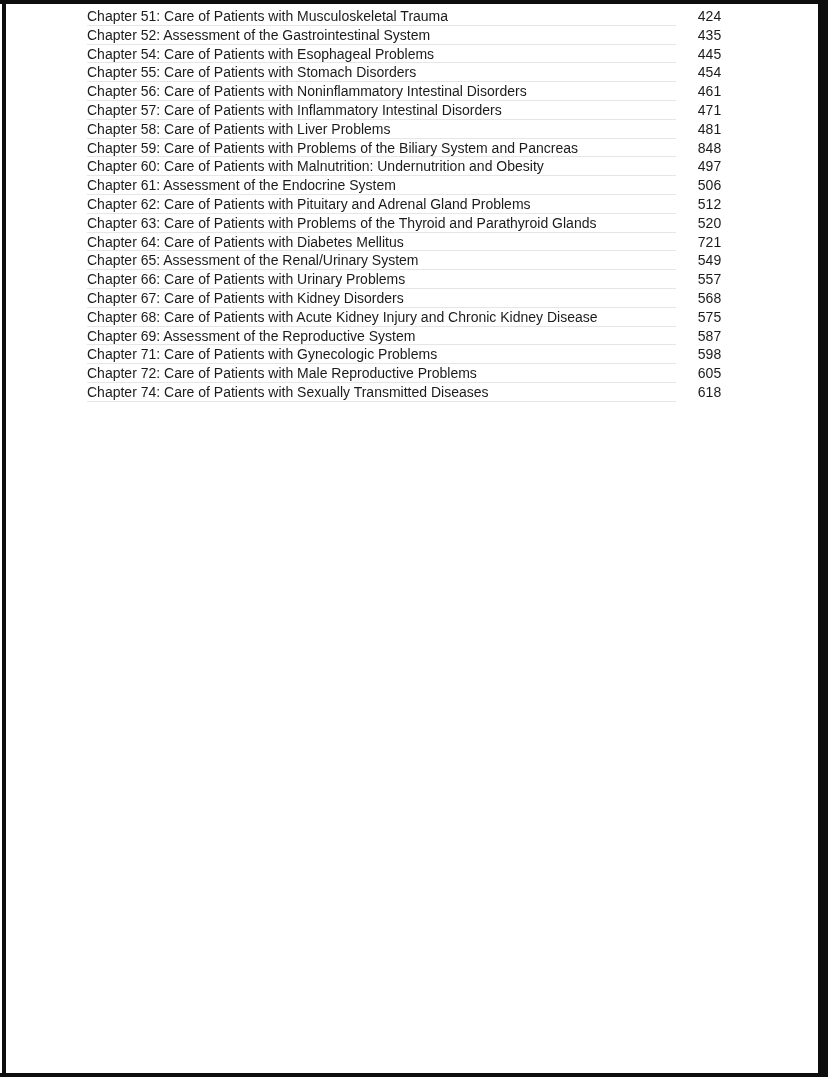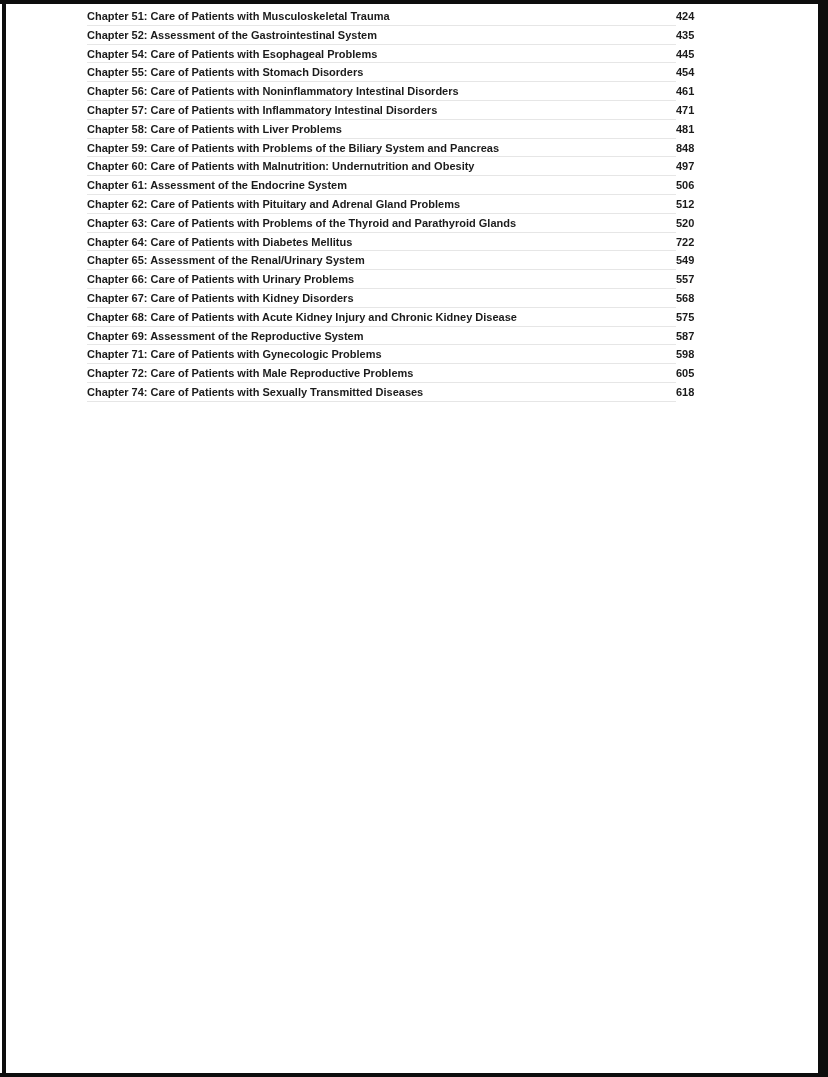--- a/index.html
+++ b/index.html
@@ -32,34 +32,33 @@
     background:var(--paper);
   }
   .toc{
     padding:3px 0 0 81px;
   }
   .toc-row{
     display:flex;
     width:656px;
     height:18.8px;
     line-height:18.8px;
-    font-size:11px;
+    font-size:14px;
     color:var(--text);
-    font-weight:bold;
   }
   .toc-title{
     flex:0 0 589px;
     box-sizing:border-box;
     border-bottom:1px solid var(--divider);
     white-space:nowrap;
     overflow:hidden;
   }
   .toc-page{
     flex:1;
-    text-align:left;
+    text-align:center;
   }
 </style>
 </head>
 <body>
 
 <div class="viewer">
   <div class="left-sliver"></div>
   <div class="paper">
     <div class="toc">
   <div class="toc-row">
@@ -118,21 +117,21 @@
     <span class="toc-page">512</span>
   </div>
 
   <div class="toc-row">
     <span class="toc-title">Chapter 63: Care of Patients with Problems of the Thyroid and Parathyroid Glands</span>
     <span class="toc-page">520</span>
   </div>
 
   <div class="toc-row">
     <span class="toc-title">Chapter 64: Care of Patients with Diabetes Mellitus</span>
-    <span class="toc-page">722</span>
+    <span class="toc-page">721</span>
   </div>
 
   <div class="toc-row">
     <span class="toc-title">Chapter 65: Assessment of the Renal/Urinary System</span>
     <span class="toc-page">549</span>
   </div>
 
   <div class="toc-row">
     <span class="toc-title">Chapter 66: Care of Patients with Urinary Problems</span>
     <span class="toc-page">557</span>

